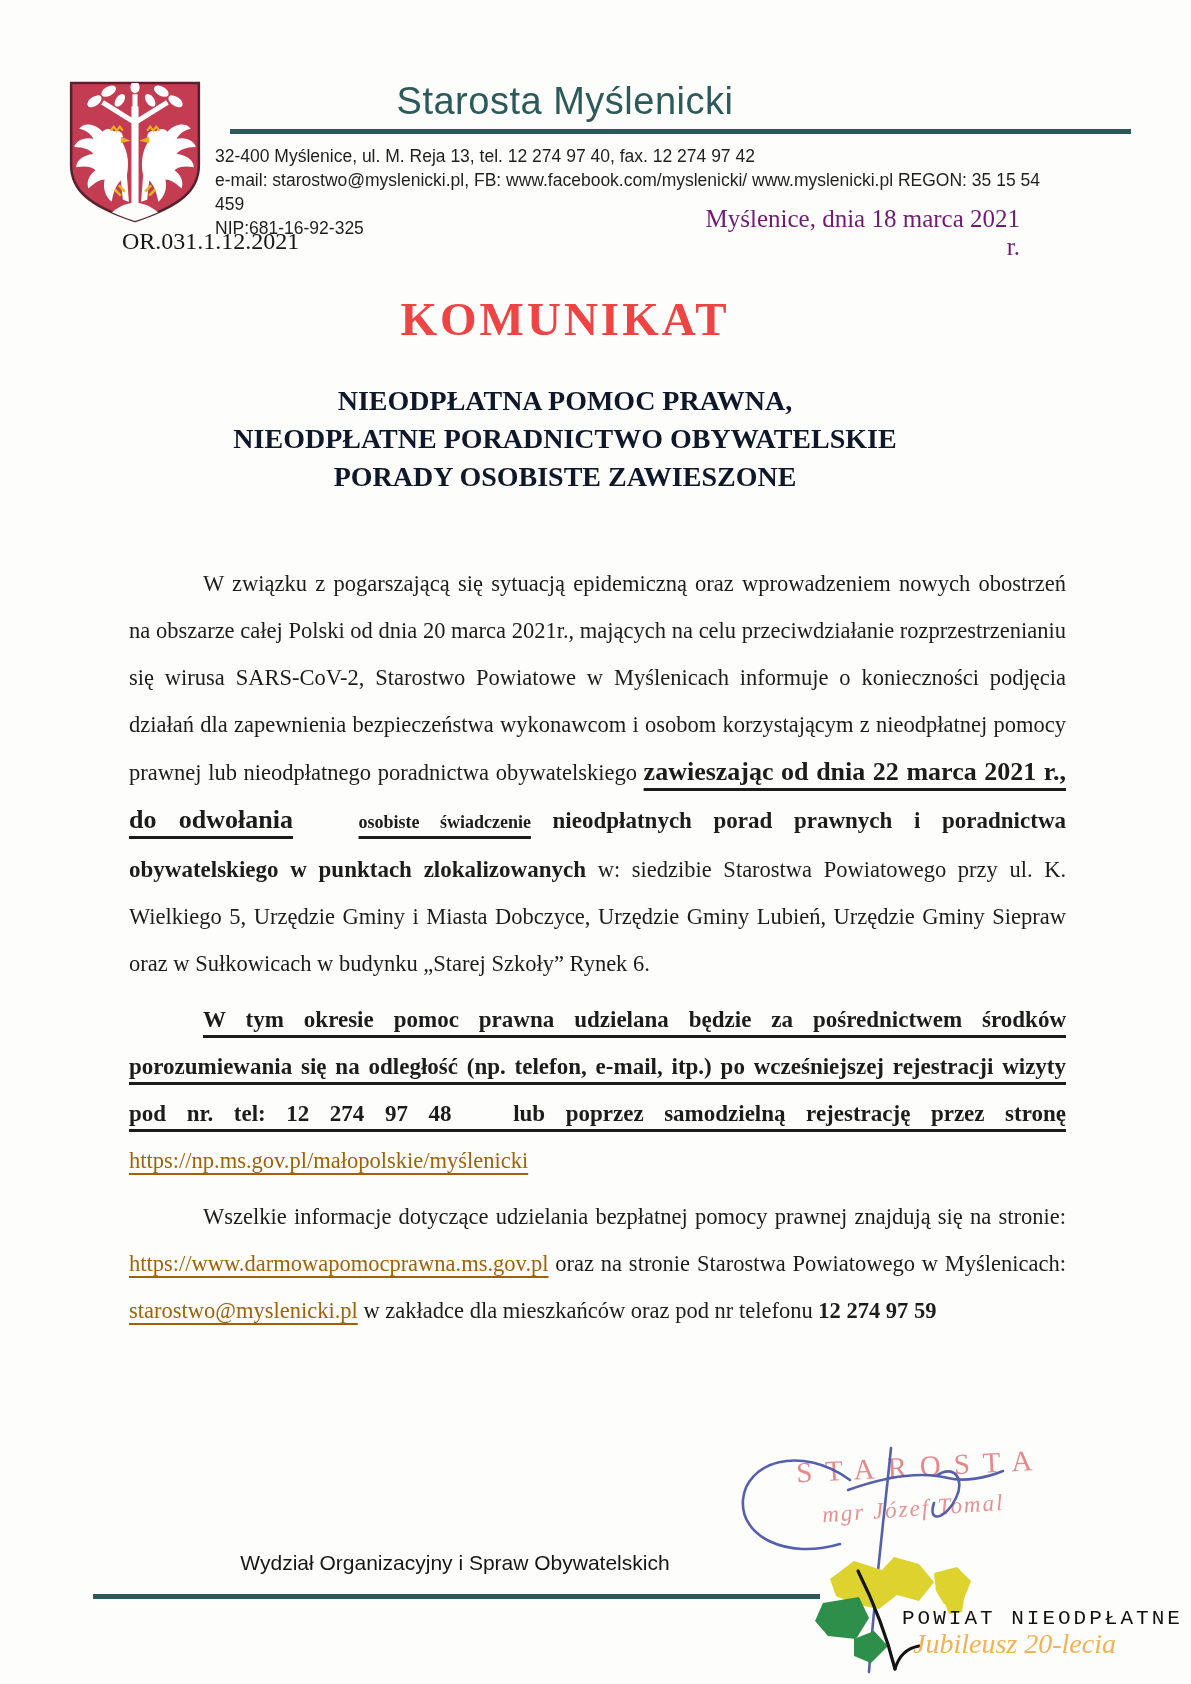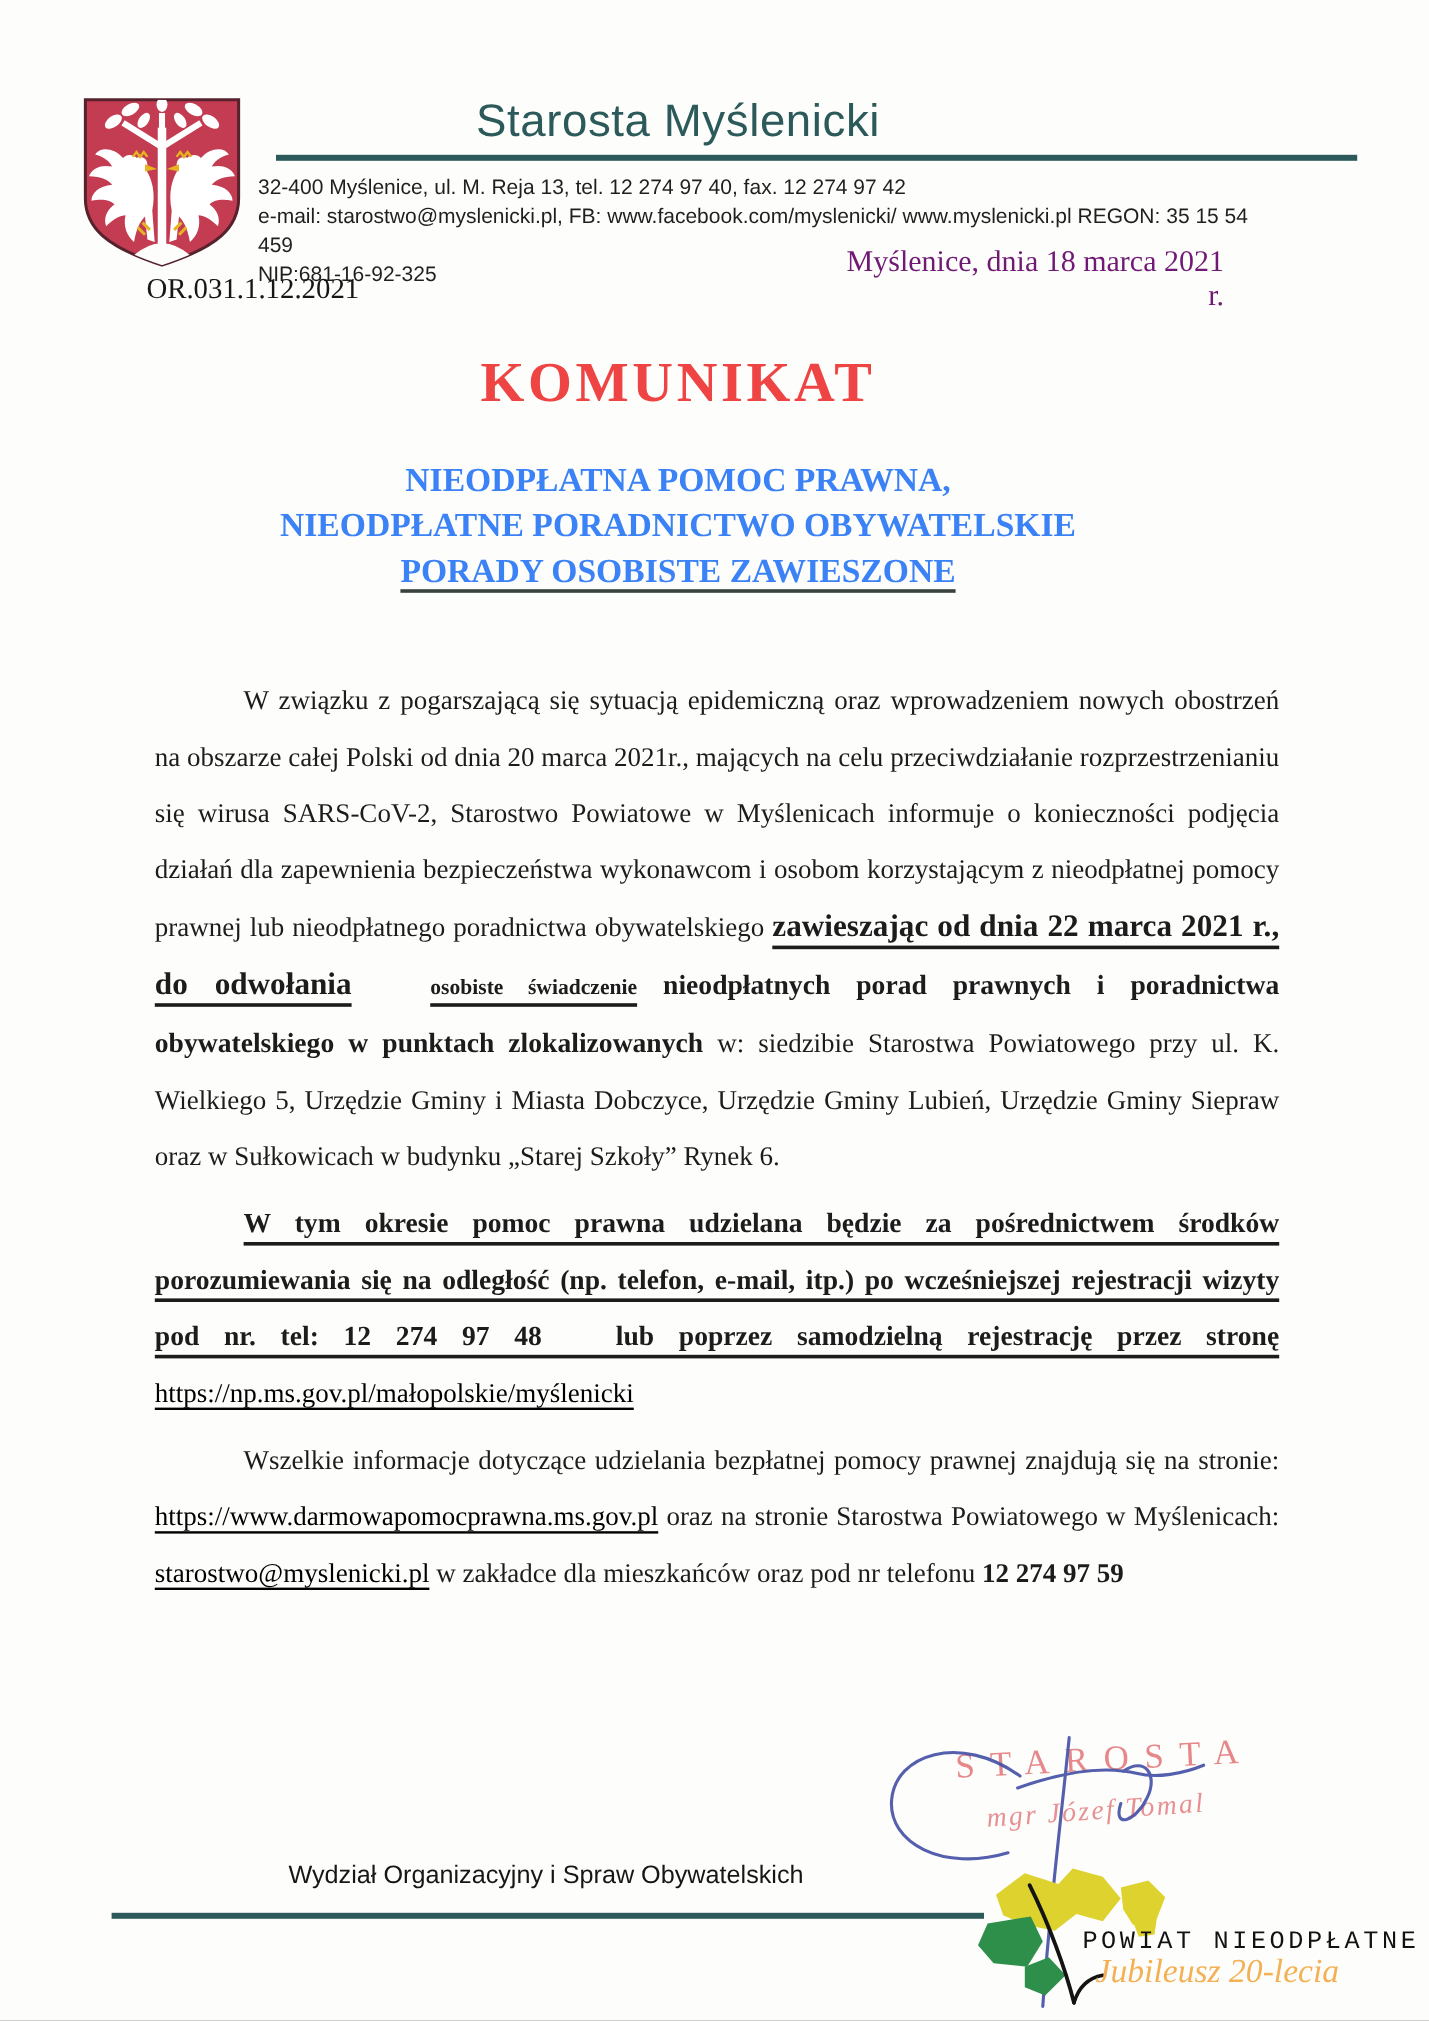--- a/index.html
+++ b/index.html
@@ -22,24 +22,24 @@
   }
   .date-line{position:absolute;left:690px;top:205px;width:330px;text-align:right;font-size:25px;color:#701a75;}
   .ref-number{position:absolute;left:122px;top:228px;font-size:24px;color:#161616;}
   
   .komunikat{
     position:absolute;left:0;top:292px;width:1130px;text-align:center;
     font-size:47px;font-weight:bold;letter-spacing:3px;color:#ef4444;
   }
   .subtitles{
     position:absolute;left:0;top:382px;width:1130px;text-align:center;
-    font-size:28px;font-weight:bold;color:#3b82f6;line-height:38px;
+    font-size:28px;font-weight:bold;color:#0f172a;line-height:38px;
   }
   .subtitles .u{
-    text-decoration:underline;text-decoration-thickness:3px;text-underline-offset:6px;
+    text-decoration-thickness:3px;text-underline-offset:6px;
     text-decoration-color:#39423f;
   }
   
   .doc-body{
     position:absolute;left:129px;top:560px;width:937px;
     font-size:22.5px;line-height:47px;text-align:justify;color:#1c1c1c;
   }
   .doc-body p{margin:0 0 9px 0;text-indent:74px;}
   .bu-big{
     font-weight:bold;font-size:26px;
@@ -47,21 +47,21 @@
   }
   .bu{
     font-weight:bold;font-size:18px;
     text-decoration:underline;text-decoration-thickness:2.5px;text-underline-offset:8px;margin-left:44px;
   }
   .b{font-weight:bold;font-size:23px;}
   .p-underlined{
     font-weight:bold;font-size:23px;
     text-decoration:underline;text-decoration-thickness:2.5px;text-underline-offset:8px;
   }
-  a.link{color:#000000;text-decoration:underline;text-underline-offset:5px;font-weight:normal;font-size:22.5px;cursor:pointer;}
+  a.link{color:#a16207;text-decoration:underline;text-underline-offset:5px;font-weight:normal;font-size:22.5px;cursor:pointer;}
   .bold-num{font-weight:bold;}
   
   .stamp-title{
     position:absolute;left:796px;top:1450px;
     font-size:29px;letter-spacing:13px;color:rgba(224,106,110,.8);
     transform:rotate(-3deg);font-family:"Liberation Serif",serif;
   }
   .stamp-name{
     position:absolute;left:822px;top:1496px;
     font-size:23px;font-style:italic;color:rgba(226,120,125,.82);

